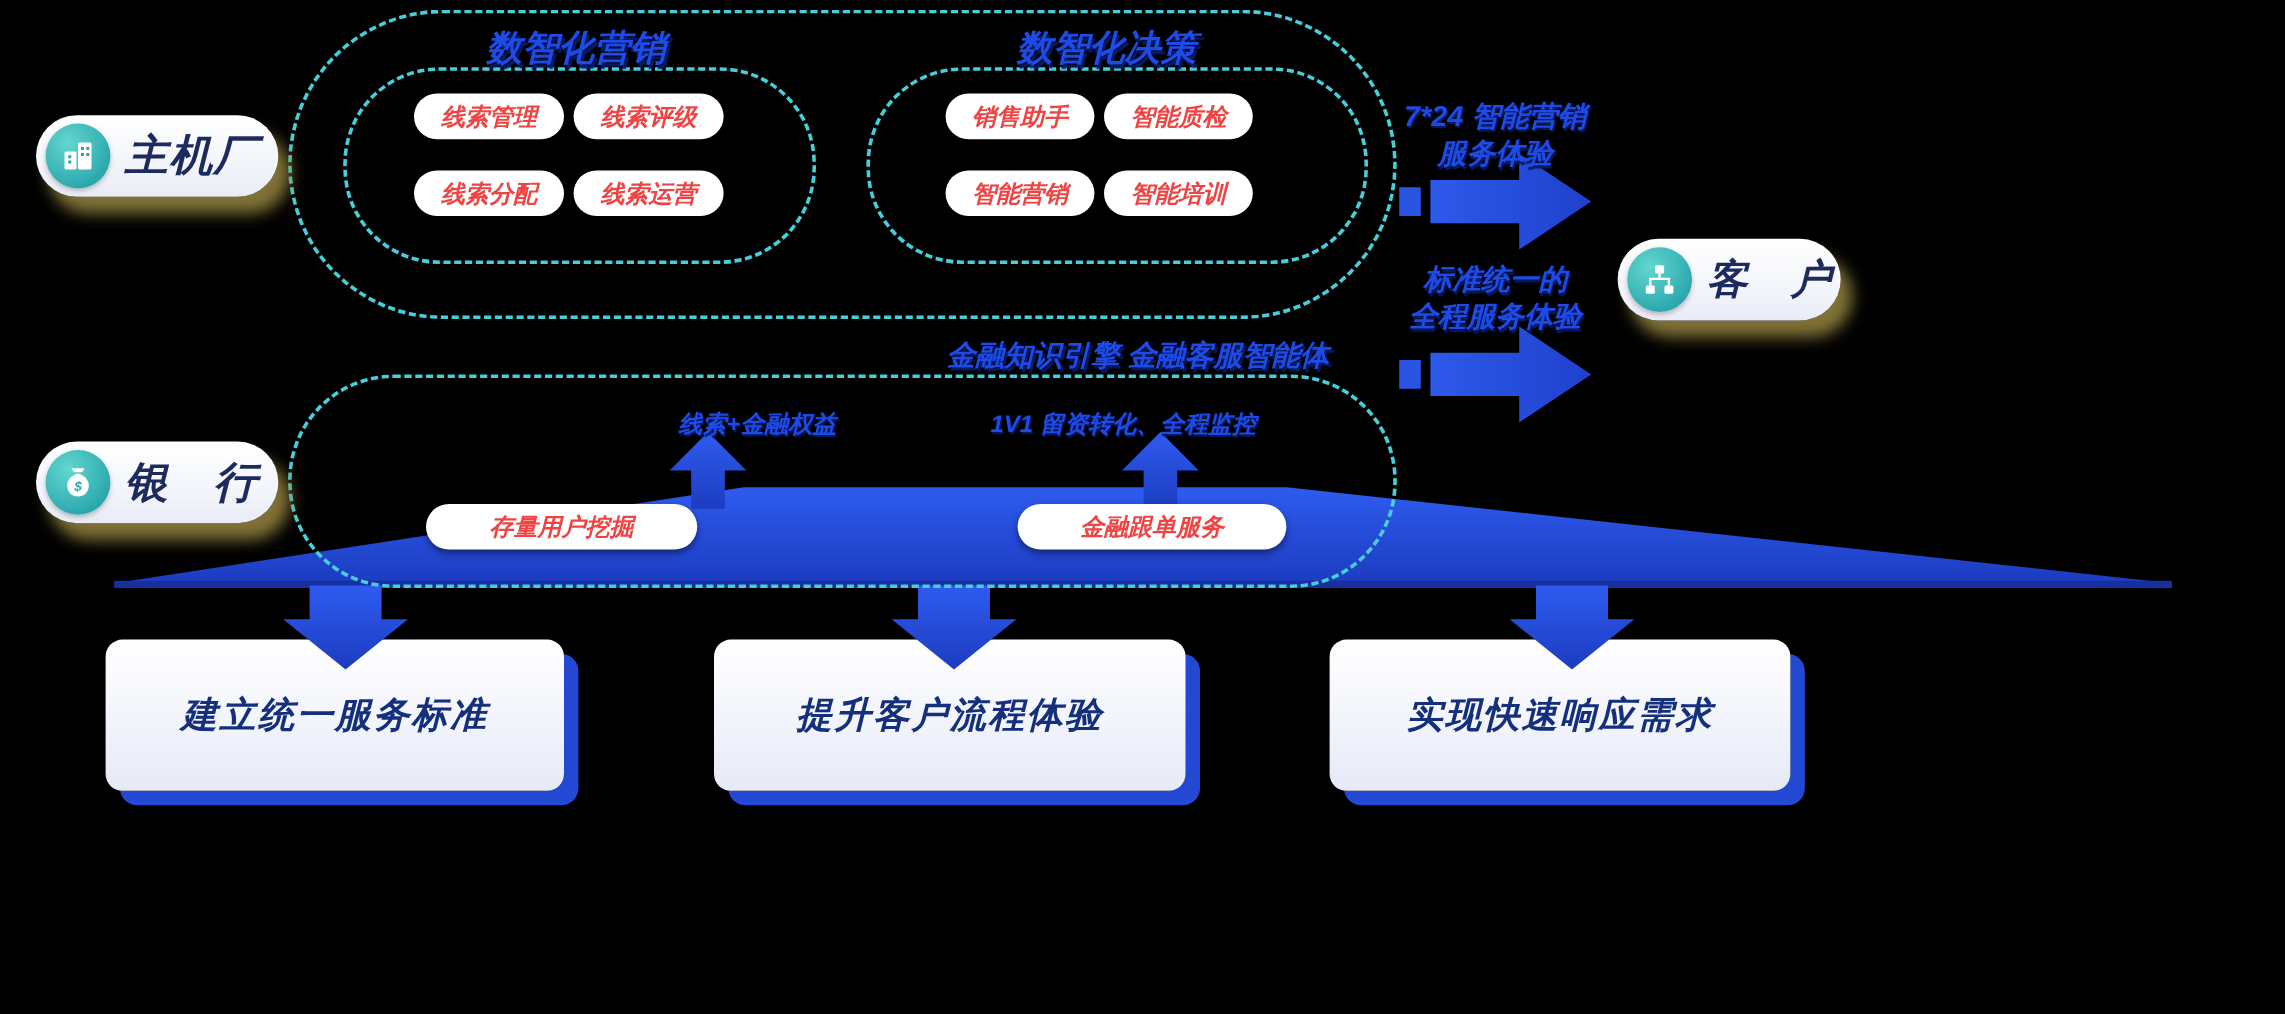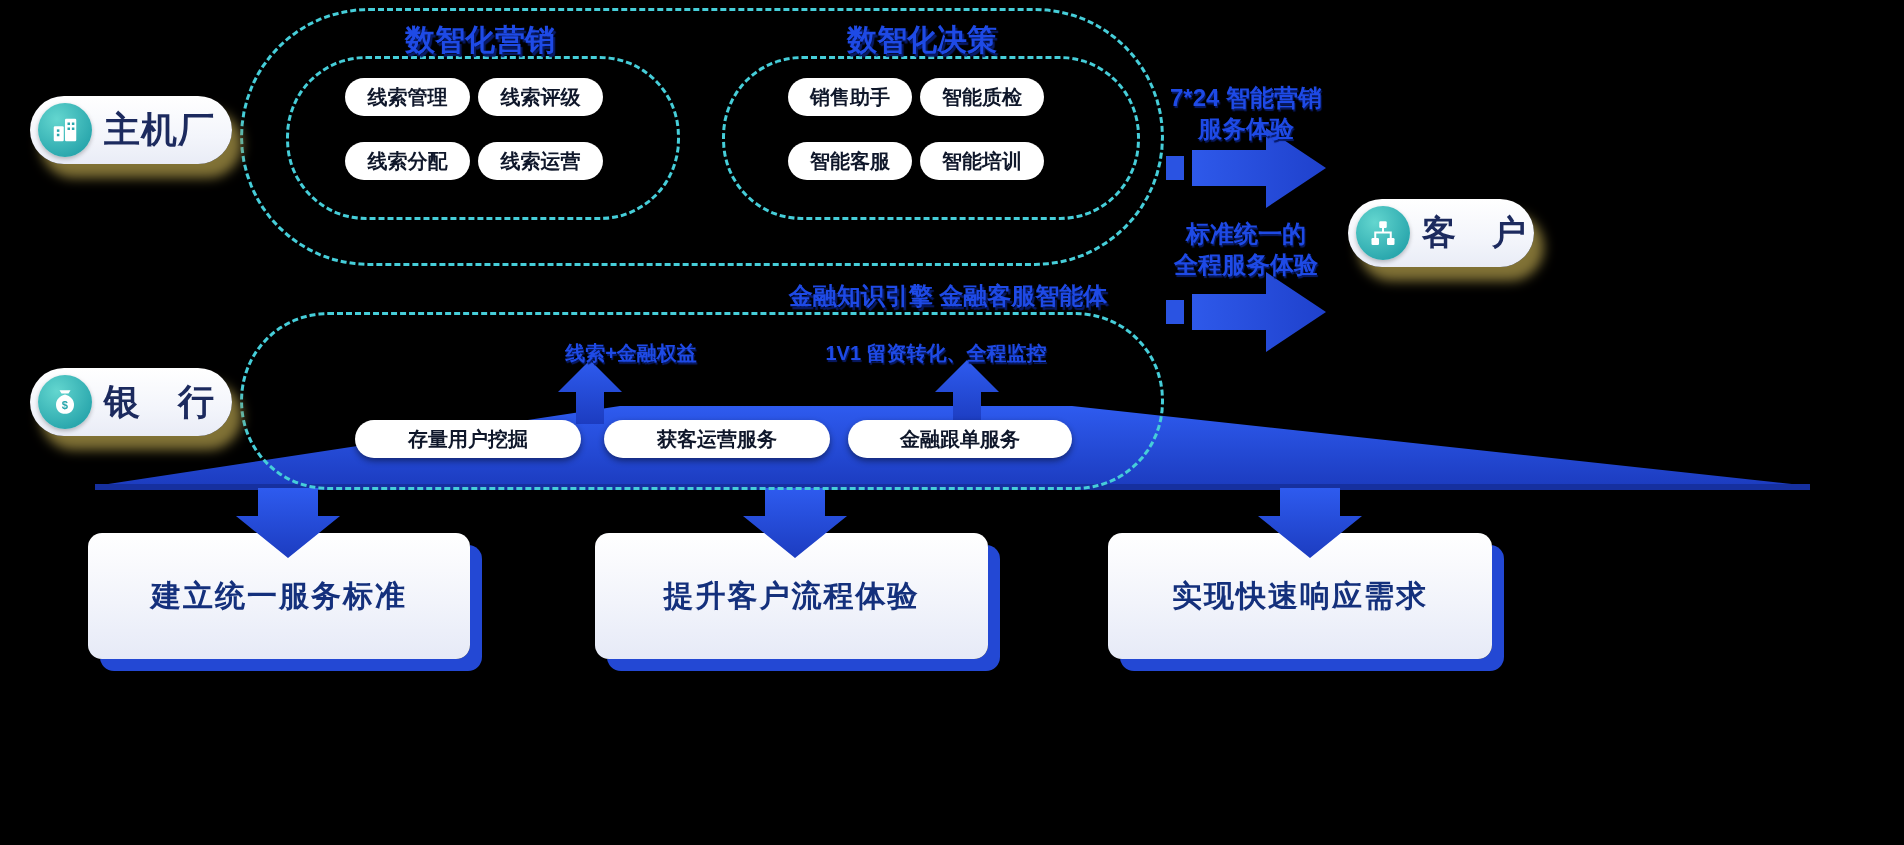--- a/index.html
+++ b/index.html
@@ -1,18 +1,19 @@
 <!DOCTYPE html>
 <html><head>
 <meta charset="utf-8">
 <style>
   html,body{margin:0;padding:0;background:#000;}
   .canvas{
     position:relative;width:1904px;height:845px;background:#000;overflow:hidden;
     font-family:"Liberation Sans", sans-serif;
+    font-style:italic;
   }
   
   .arrows{position:absolute;left:0;top:0;z-index:5;pointer-events:none;}
   .card{z-index:4;}
   .dash{z-index:6;}
   .sec-title,.flow-label,.right-label,.grid,.svc{z-index:7;}
   .actor{z-index:8;}
 
   
   .dash{position:absolute;border:3px dashed #46ced9;background:transparent;}
@@ -31,21 +32,21 @@
   .t-decision{left:922px;top:20px;}
   .t-finance{left:948px;top:280px;font-size:24px;}
 
   
   .grid{position:absolute;display:grid;gap:26px 8px;}
   .g-marketing{left:345px;top:78px;grid-template-columns:125px 125px;}
   .g-decision{left:788px;top:78px;grid-template-columns:124px 124px;}
   .pill{
     background:#fff;border-radius:19px;height:38px;
     display:flex;align-items:center;justify-content:center;
-    color:#0f172a;font-weight:bold;font-size:20px;white-space:nowrap;
+    color:#ef4444;font-weight:bold;font-size:20px;white-space:nowrap;
     box-shadow:0 3px 6px rgba(0,0,0,.45);
   }
 
   
   .flow-label{
     position:absolute;transform:translateX(-50%);white-space:nowrap;
     color:#1e4ae6;font-weight:bold;font-size:20px;
     text-shadow:1px 2px 1px #081a66;
   }
   .fl-1{left:595px;top:340px;margin-left:36px;}
@@ -144,29 +145,28 @@
   <div class="grid g-marketing">
     <div class="pill">线索管理</div>
     <div class="pill">线索评级</div>
     <div class="pill">线索分配</div>
     <div class="pill">线索运营</div>
   </div>
 
   <div class="grid g-decision">
     <div class="pill">销售助手</div>
     <div class="pill">智能质检</div>
-    <div class="pill">智能客服</div>
+    <div class="pill">智能营销</div>
     <div class="pill">智能培训</div>
   </div>
 
   <div class="flow-label fl-1">线索+金融权益</div>
   <div class="flow-label fl-2">1V1 留资转化、全程监控</div>
 
   <div class="pill svc svc-1">存量用户挖掘</div>
-  <div class="pill svc svc-2">获客运营服务</div>
   <div class="pill svc svc-3">金融跟单服务</div>
 
   <div class="right-label rl-top">7*24 智能营销
 服务体验</div>
   <div class="right-label rl-bottom">标准统一的
 全程服务体验</div>
 
   <div class="card card-1">
     <span>建立统一服务标准</span>
   </div>

